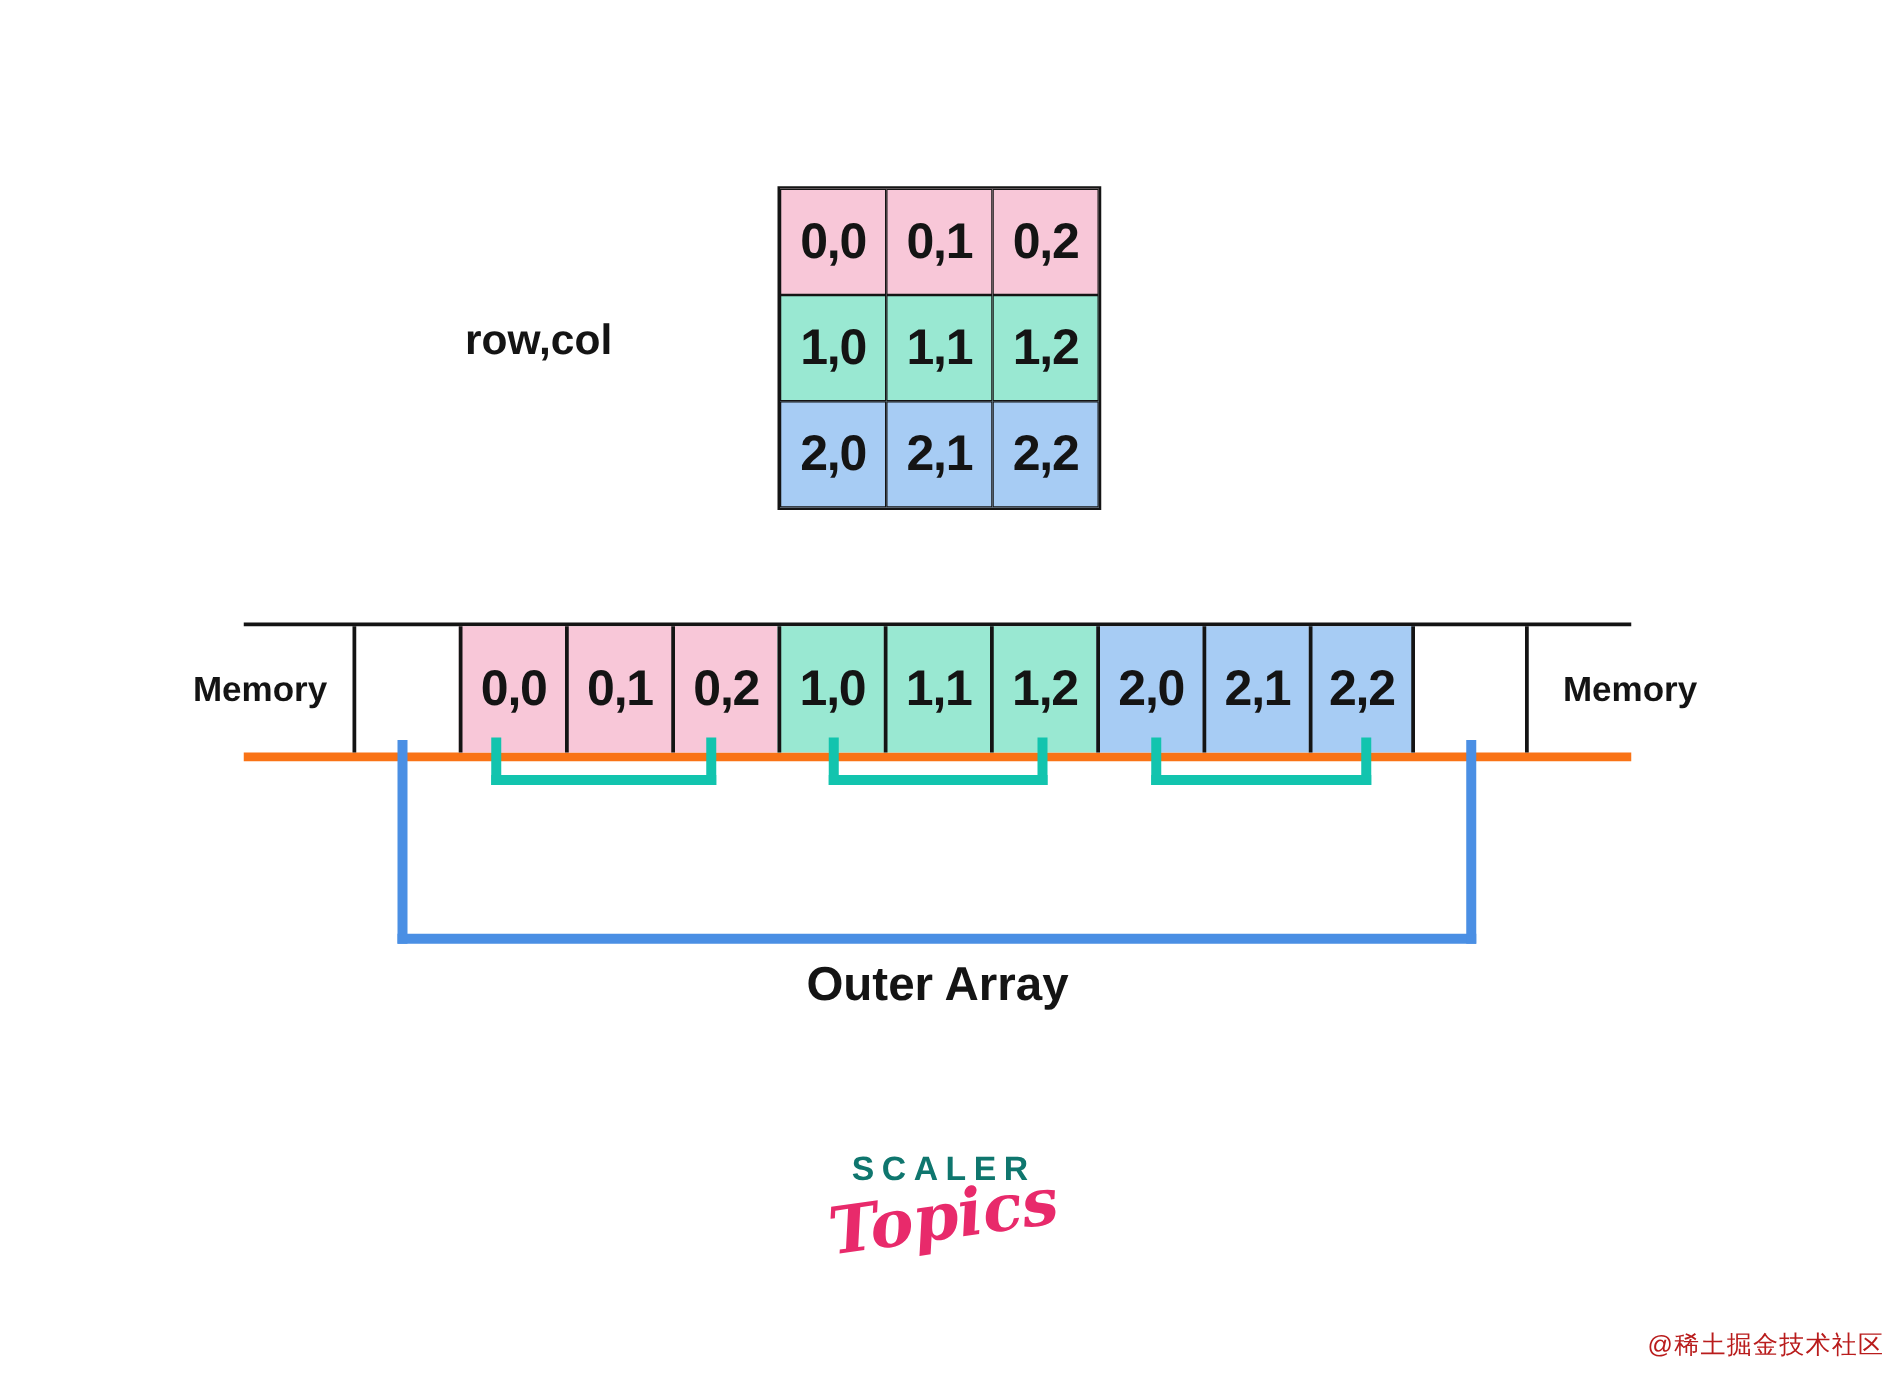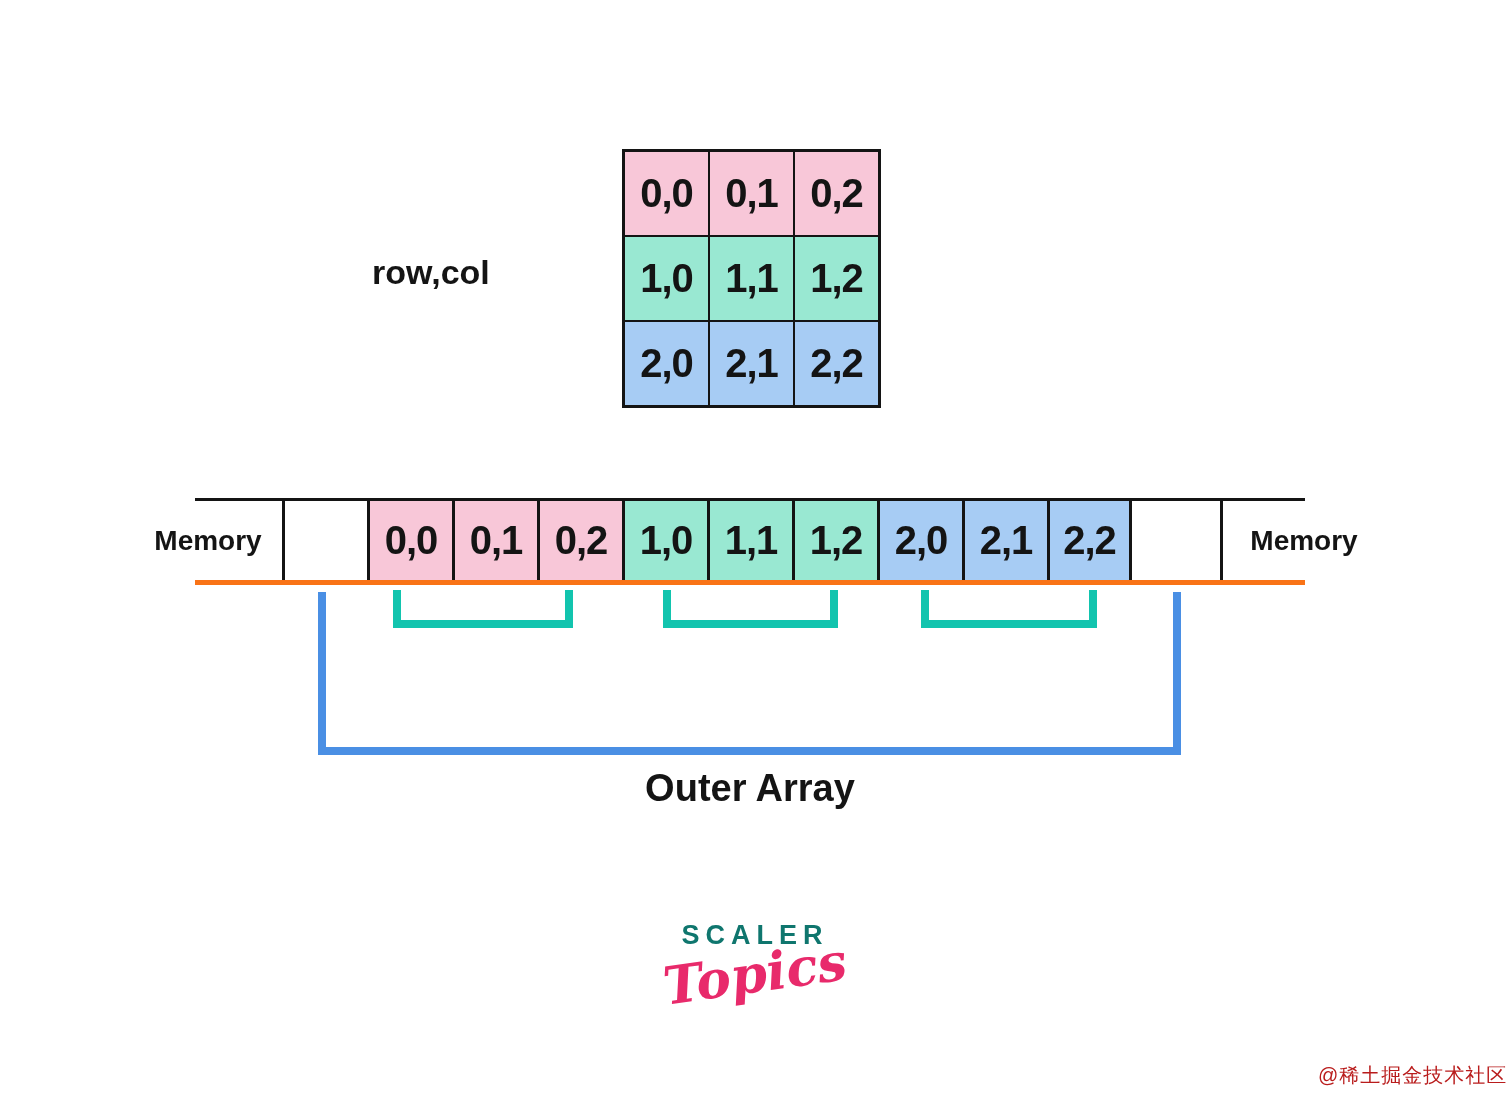--- a/index.html
+++ b/index.html
@@ -37,23 +37,23 @@
     width: 200px; height: 44px;
     font-size: 34px;
     font-weight: 700;
     line-height: 44px;
   }
 
   
   .strip {
     position: absolute;
     left: 195px; top: 498px;
-    width: 1110px; height: 87px;
+    width: 1110px; height: 111px;
     border-top: 3px solid #141414;
-    border-bottom: 5px solid #f97316;
+    border-bottom: 7px solid #f97316;
     box-sizing: border-box;
   }
   .mem-label {
     position: absolute;
     top: 0; height: 100%;
     width: 130px;
     display: flex;
     align-items: center;
     justify-content: center;
     font-size: 28px;

